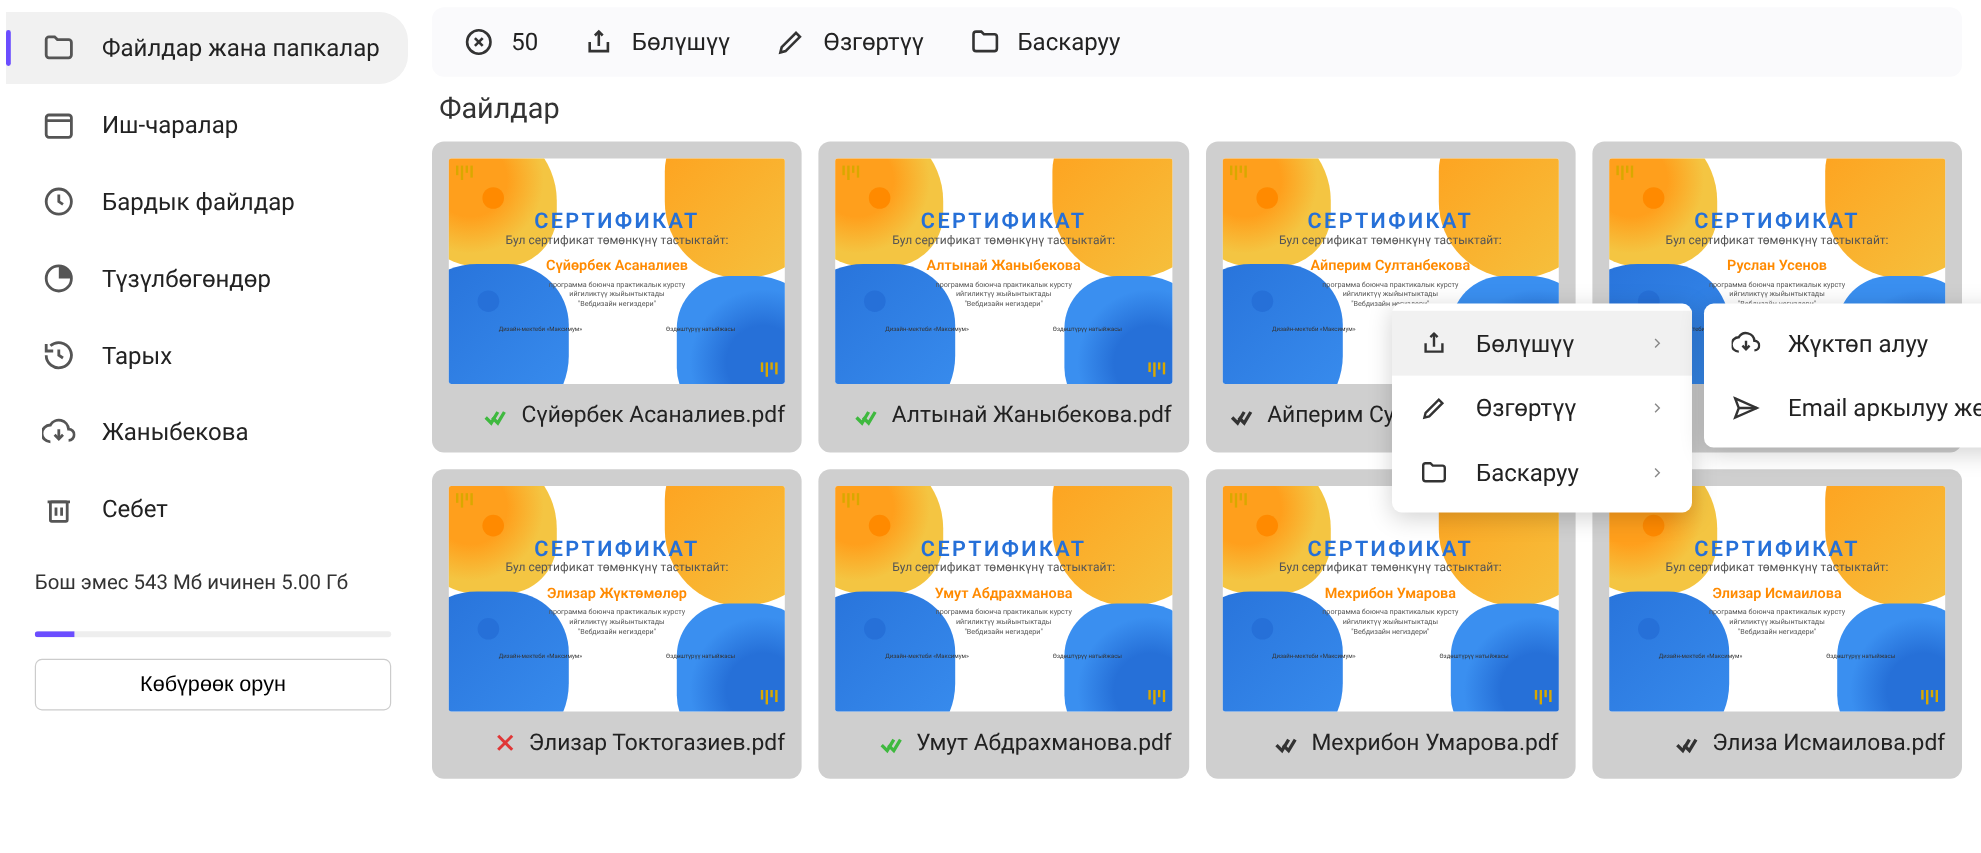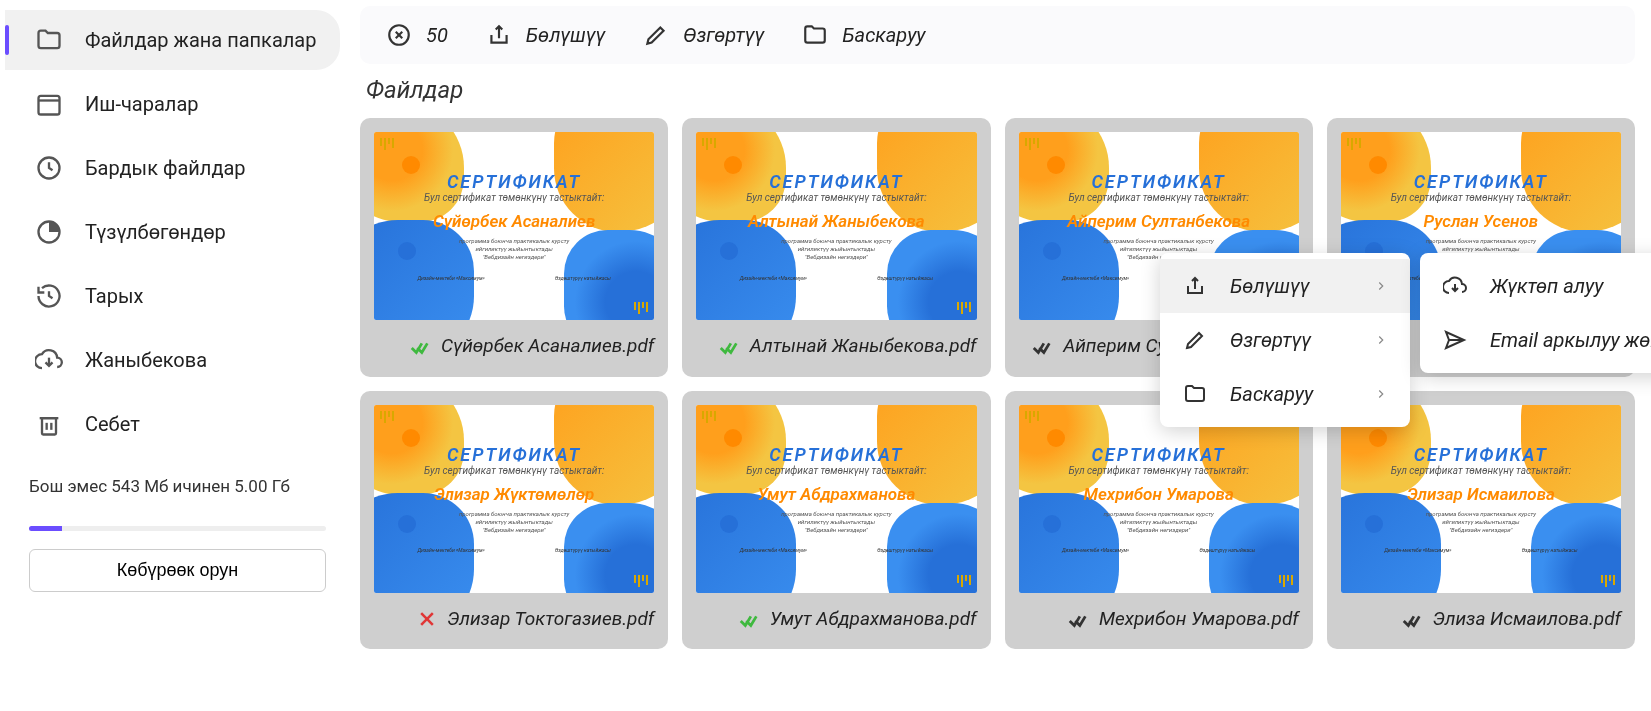--- a/index.html
+++ b/index.html
@@ -9,39 +9,39 @@
   .sidebar-item { display: flex; align-items: center; gap: 22px; padding: 16px 20px 16px 30px; font-size: 20px; color: #222; cursor: pointer; border-radius: 0 24px 24px 0; margin: 2px 10px 2px 0; position: relative; }
   .sidebar-item.active { background: #f1f1f1; font-weight: 400; }
   .sidebar-item.active::before { content: ""; position: absolute; left: 0; top: 25%; bottom: 25%; width: 4px; background: #6b4dff; border-radius: 2px; }
   .sidebar-item .icon { width: 28px; height: 28px; flex-shrink: 0; display: flex; align-items: center; justify-content: center; }
   .sidebar-item .label { line-height: 1.3; }
   .storage { padding: 0 24px; margin-top: 20px; font-size: 17px; color: #333; }
   .storage-bar { height: 5px; background: #eee; border-radius: 3px; margin-top: 10px; overflow: hidden; }
   .storage-bar-fill { height: 100%; width: 11%; background: #6b4dff; }
   .more-btn { margin: 18px 24px 0 24px; border: 1px solid #ccc; background: #fff; padding: 10px 16px; font-size: 18px; border-radius: 6px; cursor: pointer; }
   
-  .main { flex: 1; padding: 0 16px 0 10px; overflow: hidden; position: relative; font-style: italic; }
+  .main { flex: 1; padding: 0 16px 0 10px; overflow: hidden; position: relative; }
   .toolbar { display: flex; align-items: center; gap: 30px; background: #fafafc; border-radius: 10px; padding: 10px 22px; margin: 6px 0 12px 0; }
   .toolbar-item { display: flex; align-items: center; gap: 14px; font-size: 20px; color: #222; cursor: pointer; padding: 6px 4px; }
   .toolbar-item .icon { width: 26px; height: 26px; display: flex; align-items: center; justify-content: center; }
   
   .section-title { font-size: 24px; color: #333; margin: 12px 0 14px 6px; }
   
   .grid { display: grid; grid-template-columns: repeat(4, 1fr); gap: 14px; }
   .card { background: #cfcfcf; border-radius: 10px; padding: 14px 14px 18px 14px; display: flex; flex-direction: column; align-items: flex-end; }
   .thumb { width: 100%; height: 188px; background: #fff; border-radius: 2px; position: relative; overflow: hidden; display: flex; flex-direction: column; align-items: center; justify-content: center; }
   .thumb .blob-tl { position: absolute; top: -30px; left: -30px; width: 120px; height: 120px; background: radial-gradient(circle at 40% 40%, #ff9f1c 30%, #f4c542 60%); border-radius: 50% 60% 40% 50%; }
   .thumb .blob-tr { position: absolute; top: -40px; right: -40px; width: 140px; height: 140px; background: linear-gradient(135deg, #ff9f1c, #f4c542); border-radius: 40% 50% 60% 50%; }
   .thumb .blob-bl { position: absolute; bottom: -40px; left: -40px; width: 140px; height: 140px; background: linear-gradient(135deg, #2670d8, #3a8ff0); border-radius: 50% 40% 50% 60%; }
   .thumb .blob-br { position: absolute; bottom: -30px; right: -30px; width: 120px; height: 120px; background: radial-gradient(circle at 60% 60%, #2670d8 30%, #3a8ff0 60%); border-radius: 40% 50% 60% 40%; }
   .thumb .dot-o { position: absolute; top: 24px; left: 28px; width: 18px; height: 18px; background: #ff8a00; border-radius: 50%; }
   .thumb .dot-b { position: absolute; bottom: 60px; left: 24px; width: 18px; height: 18px; background: #2670d8; border-radius: 50%; }
   .thumb .cert-title { font-size: 18px; letter-spacing: 2px; color: #2670d8; font-weight: 600; z-index: 2; }
   .thumb .cert-sub { font-size: 10px; color: #555; z-index: 2; margin-bottom: 8px; }
-  .thumb .cert-name { font-size: 17px; color: #ff8a00; font-weight: 600; z-index: 2; margin-bottom: 6px; }
+  .thumb .cert-name { font-size: 12px; color: #ff8a00; font-weight: 600; z-index: 2; margin-bottom: 6px; }
   .thumb .cert-desc { font-size: 6px; color: #555; text-align: center; line-height: 1.3; z-index: 2; }
   .thumb .cert-footer { font-size: 5px; color: #333; z-index: 2; margin-top: 14px; display: flex; gap: 70px; }
   .thumb .bars-tl { position:absolute; top:6px; left:6px; display:flex; gap:2px; }
   .thumb .bars-tl span { width:2px; background:#d9a800; }
   .thumb .bars-br { position:absolute; bottom:6px; right:6px; display:flex; gap:2px; }
   .thumb .bars-br span { width:2px; background:#d9a800; }
   
   .caption { display: flex; align-items: flex-start; justify-content: center; gap: 10px; margin-top: 14px; font-size: 19px; color: #222; text-align: center; line-height: 1.3; }
   .caption .check { flex-shrink: 0; margin-top: 2px; }
   

